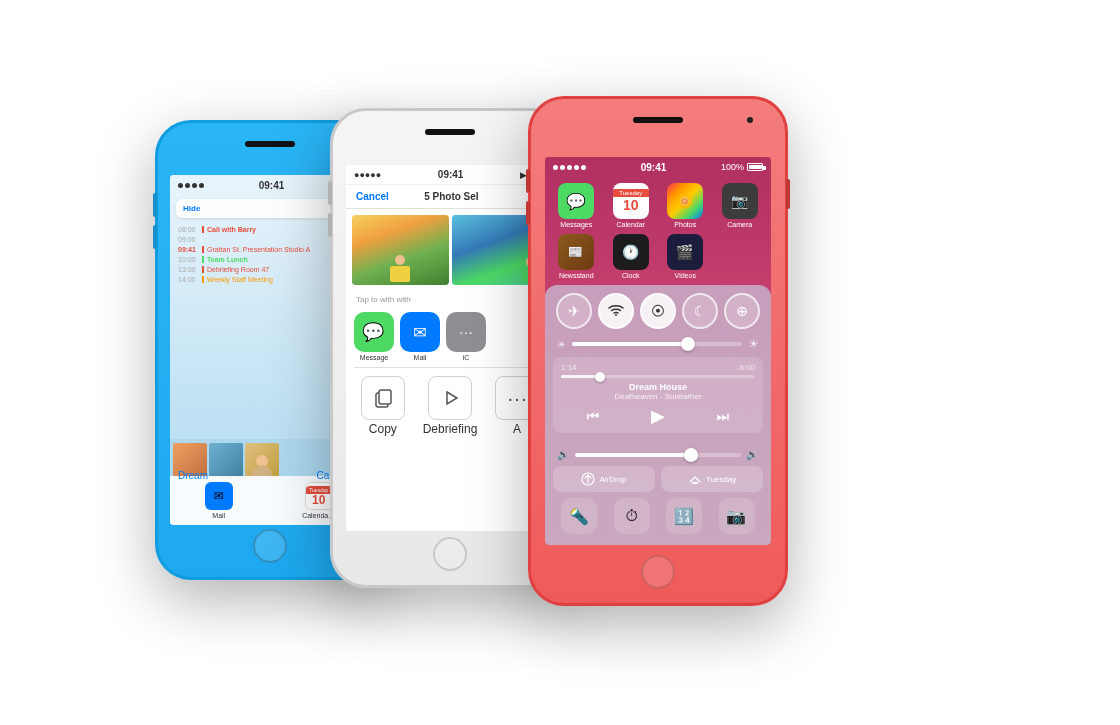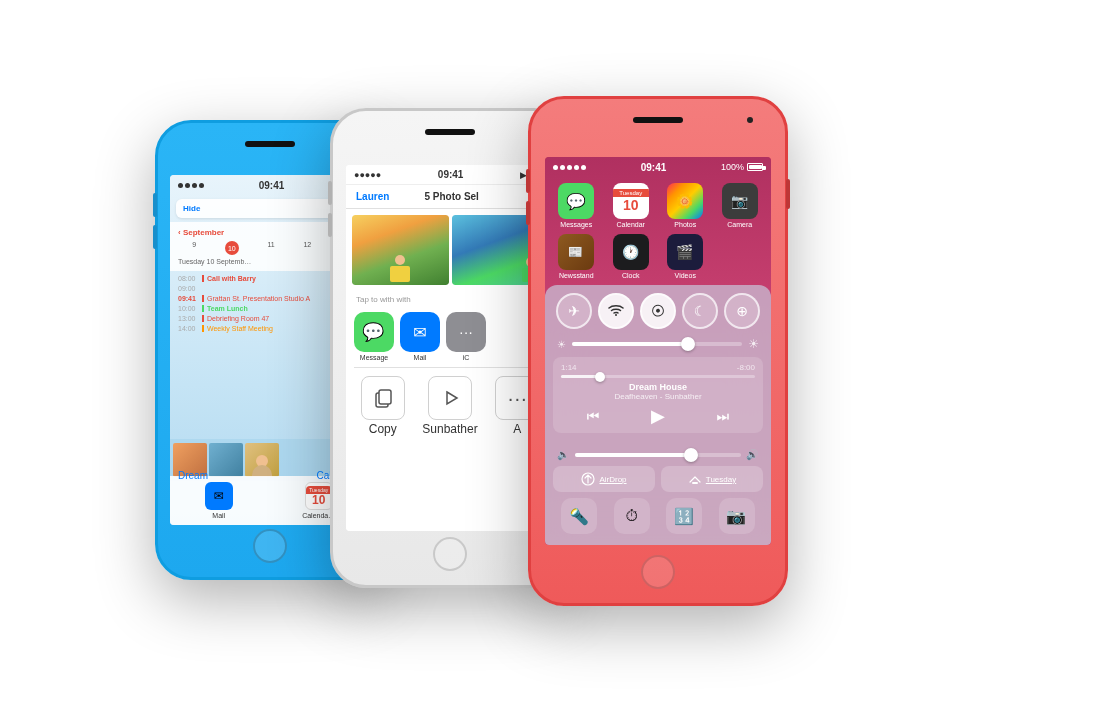--- a/index.html
+++ b/index.html
@@ -255,21 +255,21 @@
     .cc-slider-fill { height:100%; background:#fff; border-radius:2px; position:absolute; top:0; left:0; }
     .cc-slider-thumb { width:14px; height:14px; background:#fff; border-radius:50%; position:absolute; top:-5px; box-shadow:0 1px 3px rgba(0,0,0,0.3); }
     .cc-icon-small { font-size:10px; color:rgba(255,255,255,0.8); }
     .cc-music-section { background:rgba(255,255,255,0.15); border-radius:8px; padding:6px 8px; margin-bottom:16px; }
     .cc-music-title { font-size:9px; color:#fff; font-weight:600; text-align:center; }
     .cc-music-artist { font-size:8px; color:rgba(255,255,255,0.8); text-align:center; margin-bottom:4px; }
     .cc-music-controls { display:flex; justify-content:space-around; align-items:center; }
     .cc-music-btn { font-size:14px; color:#fff; }
     .cc-music-time { display:flex; justify-content:space-between; font-size:8px; color:rgba(255,255,255,0.7); margin-bottom:3px; }
     .cc-bottom-row { display:flex; gap:6px; }
-    .cc-bottom-btn { flex:1; background:rgba(255,255,255,0.2); border-radius:8px; padding:6px; text-align:center; font-size:8px; color:#fff; display:flex; align-items:center; justify-content:center; gap:4px;text-decoration:underline; }
+    .cc-bottom-btn { flex:1; background:rgba(255,255,255,0.2); border-radius:8px; padding:6px; text-align:center; font-size:8px; color:#fff; display:flex; align-items:center; justify-content:center; gap:4px; }
     .cc-utilities-row { display:flex; justify-content:space-around; margin-top:6px; }
     .cc-util { width:36px; height:36px; border-radius:10px; background:rgba(255,255,255,0.15); display:flex; align-items:center; justify-content:center; font-size:16px; }
 
     
     .notif-card {
       background: rgba(255,255,255,0.9);
       border-radius:6px;
       margin: 4px 6px;
       padding: 5px 7px;
       font-size: 7px;
@@ -303,33 +303,20 @@
           </div>
         </div>
 
         <div class="notif-card">
           <div style="display:flex;justify-content:space-between;align-items:flex-start;">
             <span style="font-size:8px;color:#007aff;font-weight:600;">Hide</span>
             <span style="font-size:7px;color:#555;font-weight:600;">∧ ∨</span>
           </div>
         </div>
 
-        <div class="blue-calendar-strip">
-          <div class="blue-calendar-header">
-            <span>‹ September</span>
-          </div>
-          <div class="blue-days">
-            <div class="blue-day">9</div>
-            <div class="blue-day today">10</div>
-            <div class="blue-day">11</div>
-            <div class="blue-day">12</div>
-            <div class="blue-day">13</div>
-          </div>
-          <div style="font-size:7px;color:#666;margin-top:3px;">Tuesday 10 Septemb…</div>
-        </div>
 
         <div class="blue-events">
           <div class="blue-event">
             <span style="font-size:7px;color:#aaa;width:20px;">08:00</span>
             <div style="flex:1;border-left:2px solid #e74c3c;padding-left:3px;">
               <span style="color:#e74c3c;font-size:7px;font-weight:600;">Call with Barry</span>
             </div>
           </div>
           <div class="blue-event">
             <span style="font-size:7px;color:#aaa;width:20px;">09:00</span>
@@ -412,21 +399,21 @@
           <span class="time">09:41</span>
           <div class="right">
             <span>▶</span>
             <div class="battery-icon">
                 <div class="battery-fill" style="width:60%;"></div>
               </div>
           </div>
         </div>
 
         <div class="share-header">
-          <span class="share-cancel">Lauren</span>
+          <span class="share-cancel">Cancel</span>
           <span class="share-title">5 Photo Sel</span>
           <span style="width:30px;"></span>
         </div>
 
         <div class="share-photos-row">
           <div class="share-photo">
 
             <div style="width:100%;height:100%;background:linear-gradient(160deg,#f6d060 0%,#f0a040 30%,#70b050 60%,#408030 100%);position:relative;border-radius:3px;">
               <div style="position:absolute;bottom:4px;left:50%;transform:translateX(-50%);width:20px;height:26px;">
                 <div style="width:10px;height:10px;border-radius:50%;background:#f0c090;margin:0 auto 1px;"></div>
@@ -479,21 +466,21 @@
               </svg>
             </div>
             <div class="share-action-label">Copy</div>
           </div>
           <div class="share-action">
             <div class="share-action-icon">
               <svg width="22" height="22" viewBox="0 0 22 22" fill="none" xmlns="http://www.w3.org/2000/svg">
                 <polygon points="8,5 18,11 8,17" stroke="#555" stroke-width="1.5" fill="none"></polygon>
               </svg>
             </div>
-            <div class="share-action-label">Sunbather</div>
+            <div class="share-action-label">Debriefing</div>
           </div>
           <div class="share-action">
             <div class="share-action-icon" style="font-size:20px;color:#555;">
               ···
             </div>
             <div class="share-action-label">A</div>
           </div>
         </div>
 
       </div>

